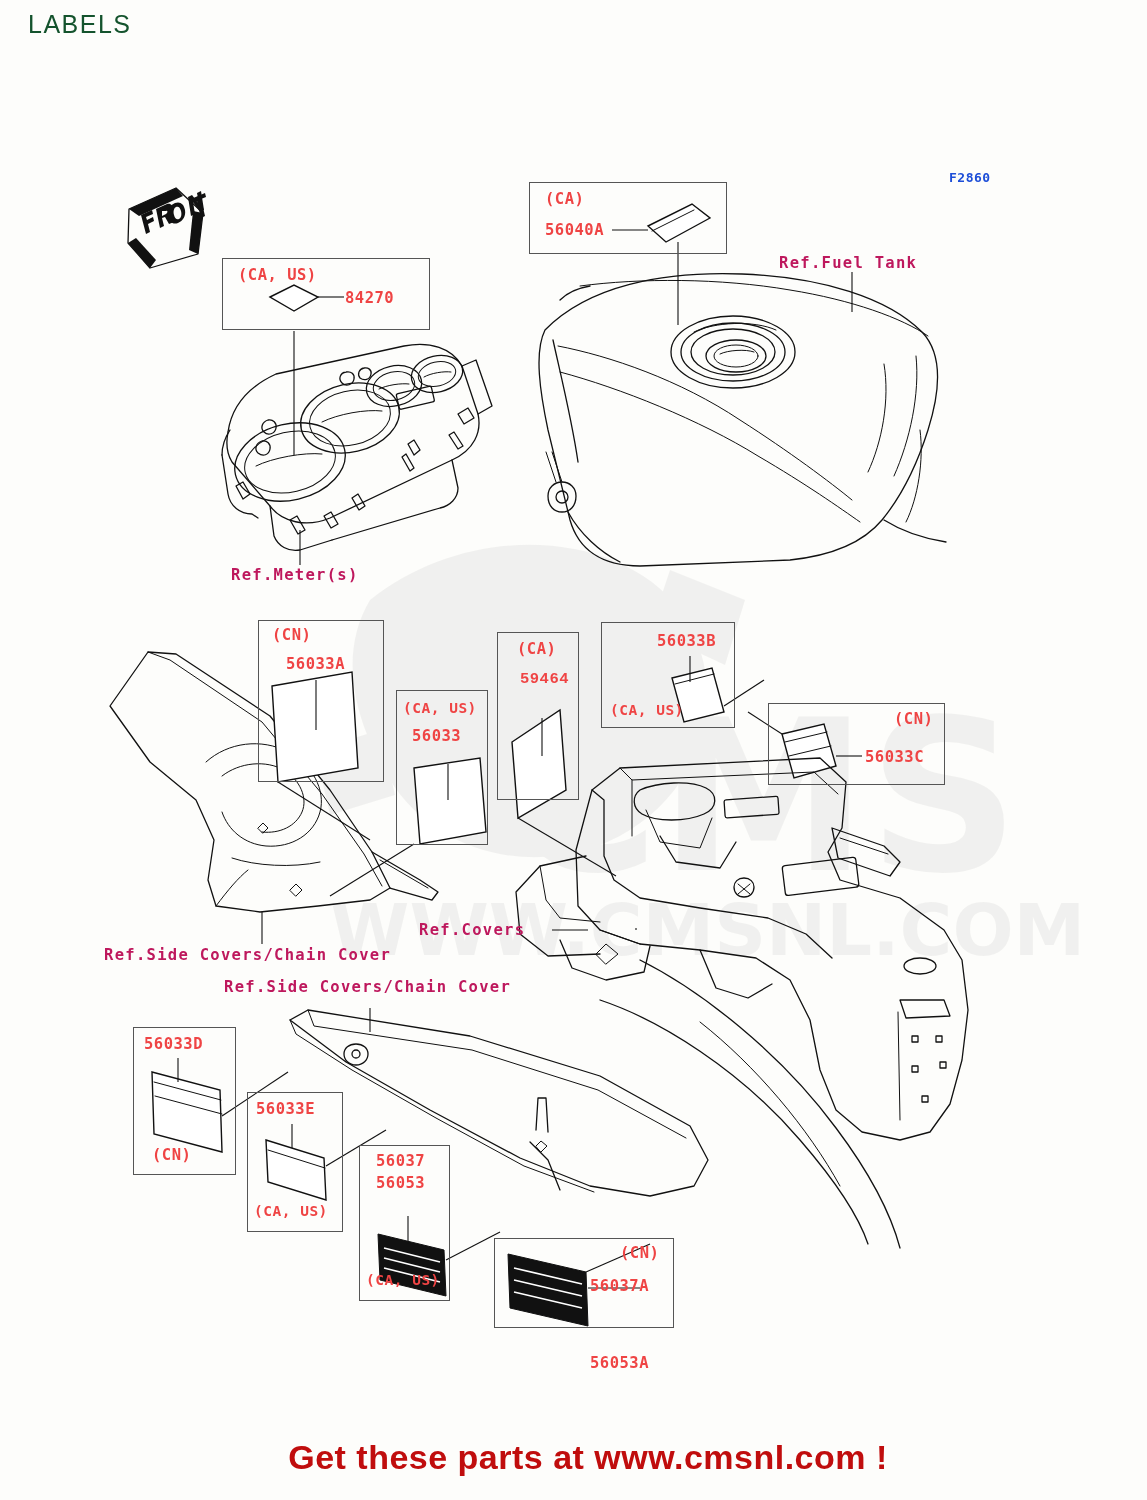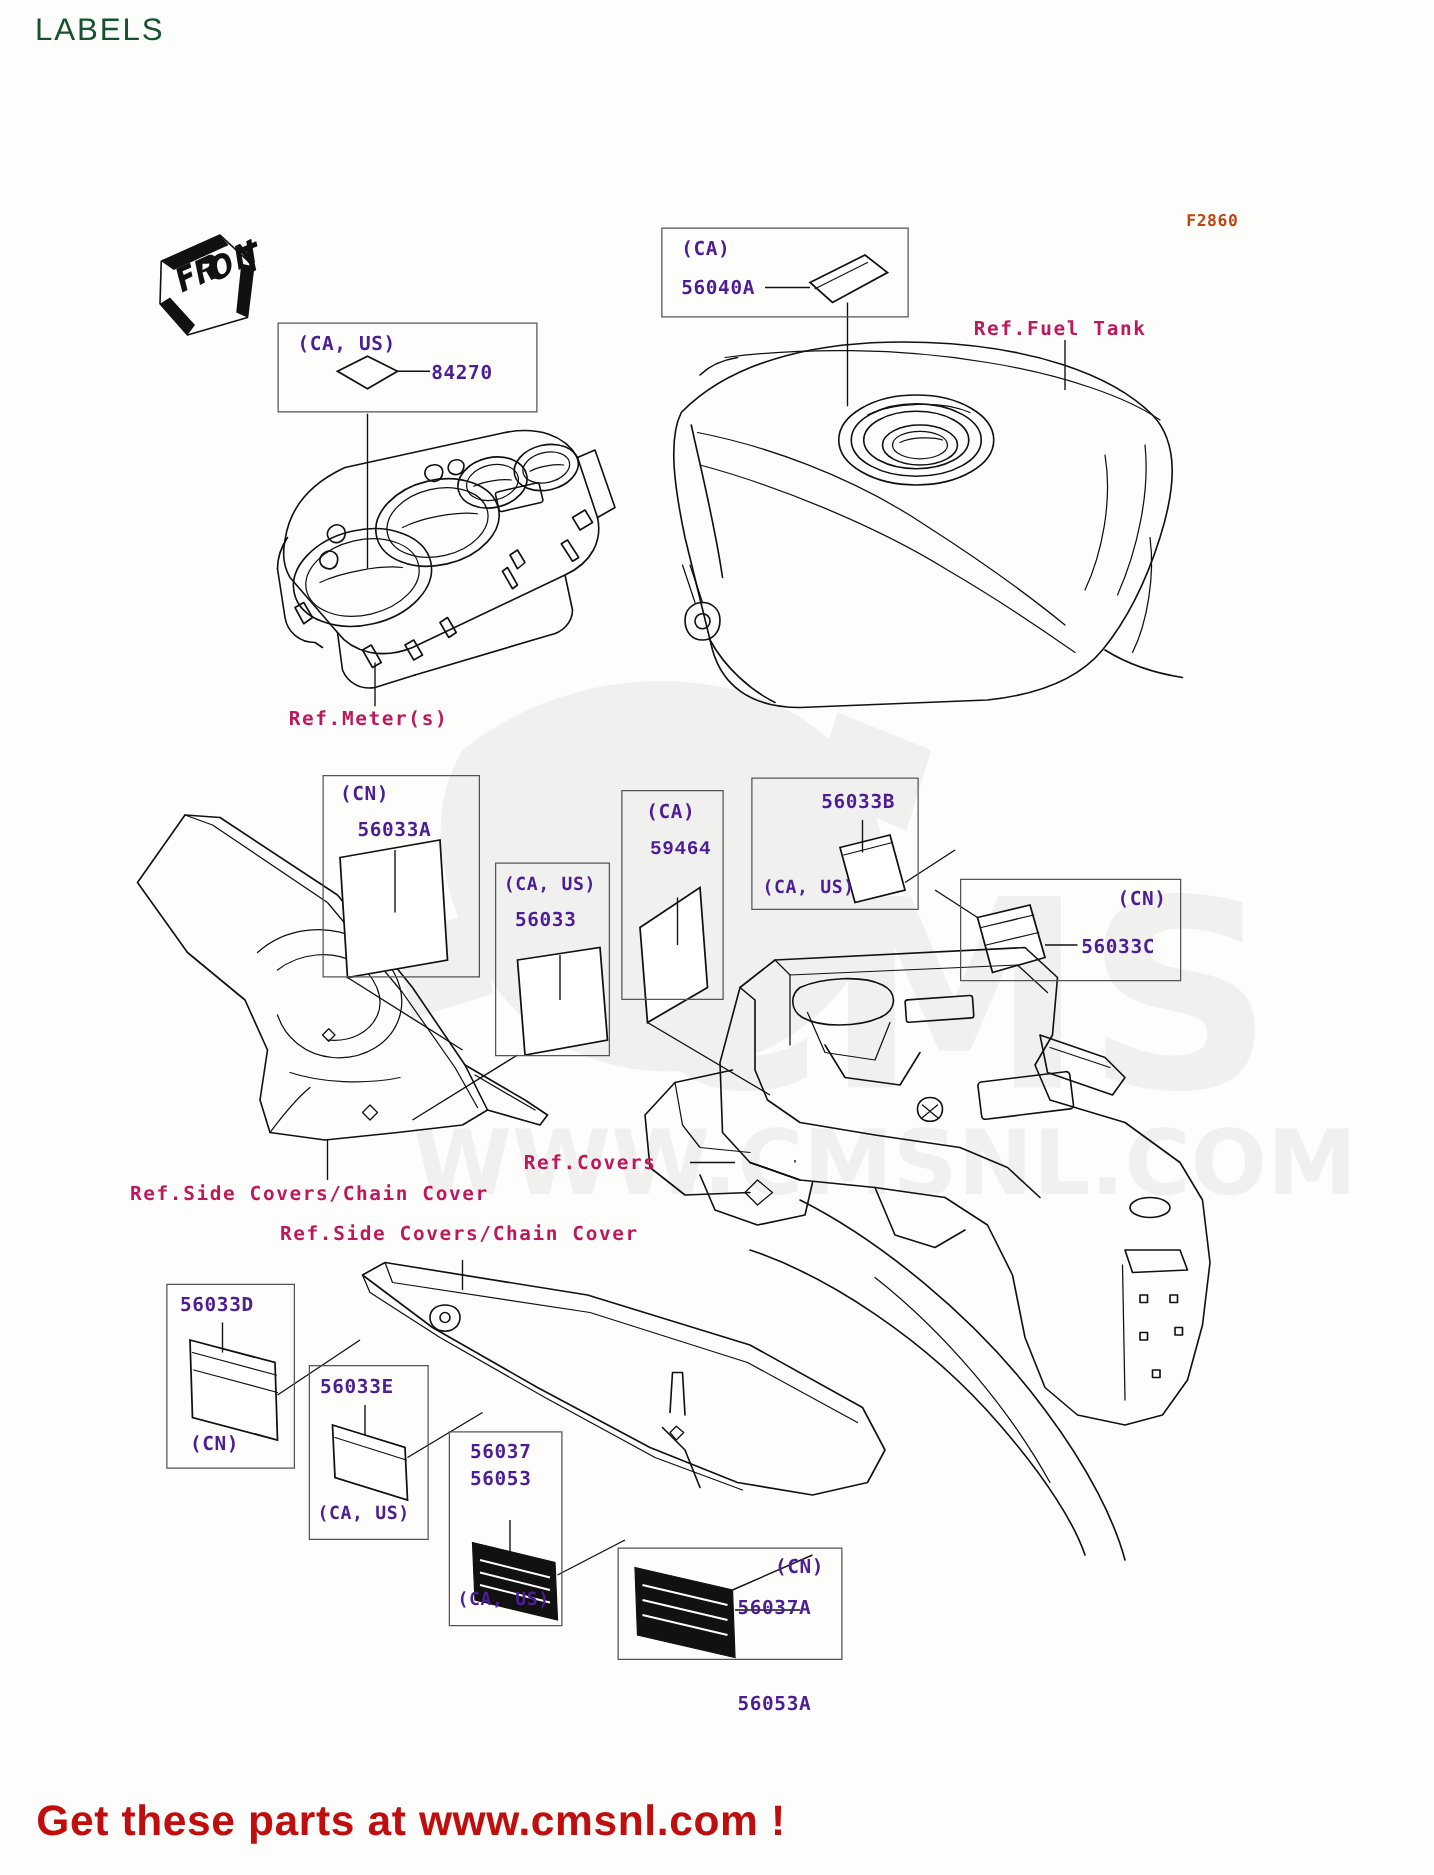--- a/index.html
+++ b/index.html
@@ -26,30 +26,30 @@
     font-weight: 400;
   }
 
   #diagram-id {
     position: absolute;
     left: 949px;
     top: 170px;
     font-family: "DejaVu Sans Mono", monospace;
     font-size: 13px;
     font-weight: 700;
-    color: #c2410c;
+    color: #1d4ed8;
     letter-spacing: 0.5px;
   }
 
   #footer-cta {
     position: absolute;
     left: 0;
     right: 0;
     top: 1438px;
-    text-align: left;
+    text-align: center;
     font-family: "Liberation Sans", sans-serif;
     font-size: 34px;
     font-weight: 700;
     color: #c00d0d;
     letter-spacing: 0.5px;
     padding-left: 29px;
   }
 
   .canvas {
     position: absolute;
@@ -63,21 +63,21 @@
     position: absolute;
     border: 1.4px solid #555;
     box-sizing: border-box;
     background: transparent;
   }
   .ctext {
     position: absolute;
     font-family: "DejaVu Sans Mono", monospace;
     font-weight: 700;
     font-size: 15.5px;
-    color: #4c1d95;
+    color: #ef4444;
     letter-spacing: 0.5px;
     white-space: nowrap;
   }
   .ctext.region {
     font-weight: 700;
     font-size: 15.5px;
   }
   .reftext {
     position: absolute;
     font-family: "DejaVu Sans Mono", monospace;

